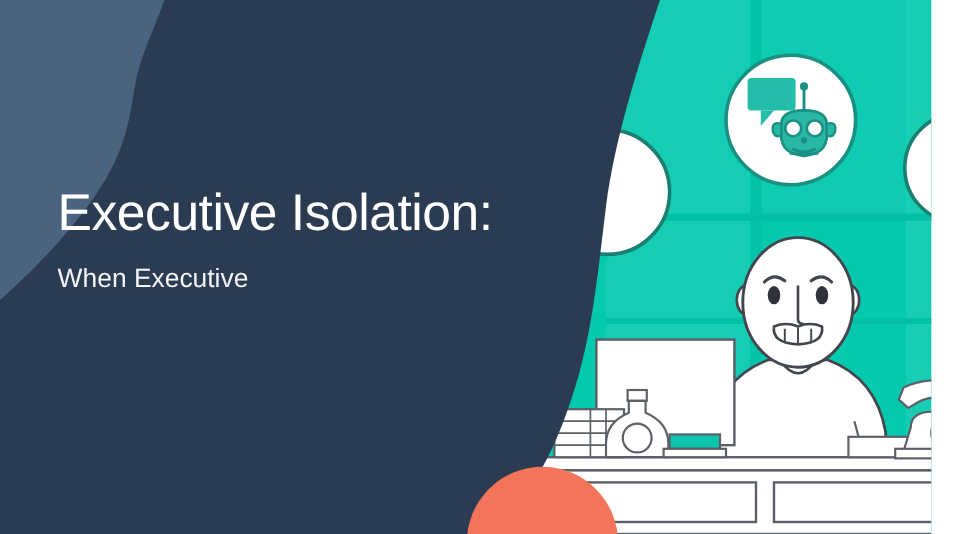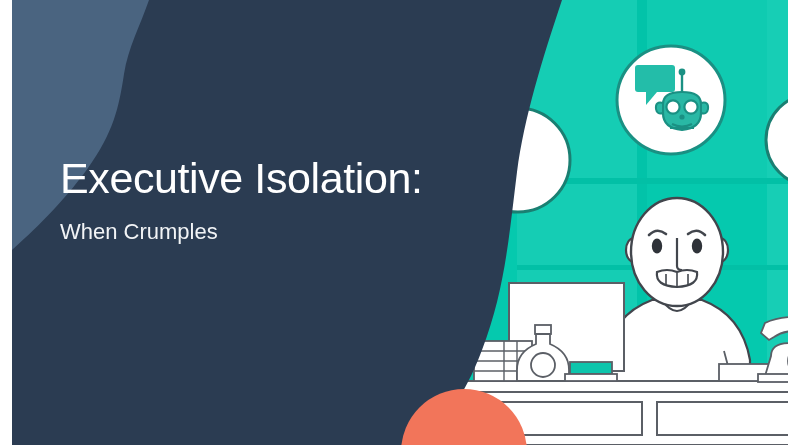--- a/index.html
+++ b/index.html
@@ -7,21 +7,20 @@
     padding: 0;
     background: #ffffff;
   }
   #banner {
     position: relative;
     width: 776px;
     height: 445px;
     overflow: hidden;
     background: #ffffff;
     font-family: "Liberation Sans", sans-serif;
-    margin-left: 12px;
   }
   .layer {
     position: absolute;
     top: 0;
     left: 0;
     width: 800px;
     height: 445px;
   }
   #text-block {
     position: absolute;
@@ -192,17 +191,17 @@
              C128 26 116 48 112 74
              C107 108 101 133 76 168
              C50 204 20 232 0 250 Z" fill="#4a6480"></path>
 
     <circle cx="452" cy="452" r="63" fill="#f2755a"></circle>
   </svg>
 
   <div id="text-block">
     <h1 id="headline">Executive Isolation:</h1>
     <p id="subhead">
-      <span>When Crumples</span>
+      <span>When Executive</span>
     </p>
   </div>
 
 </div>
 
 </body></html>

